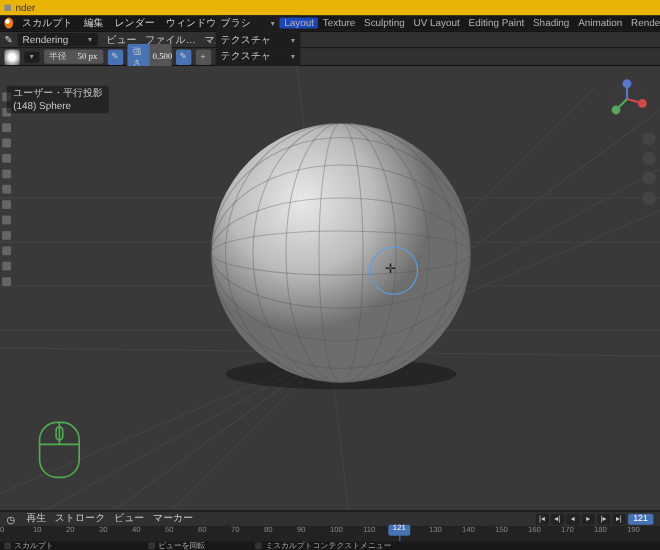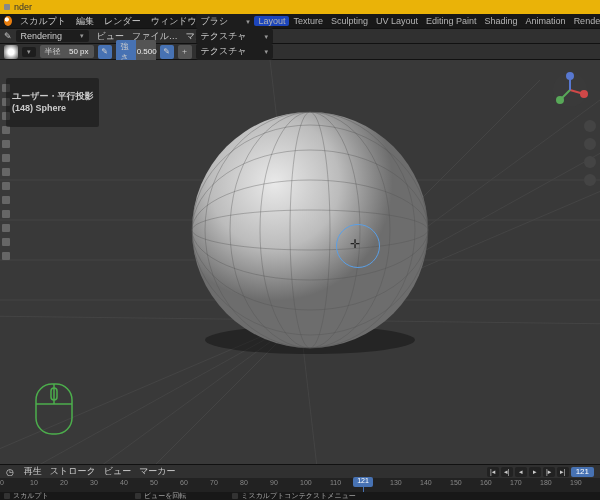--- a/index.html
+++ b/index.html
@@ -10,26 +10,26 @@
 .menubar .blender { width:10px; height:10px; border-radius:50%; background:radial-gradient(circle at 35% 35%, #fff 0 20%, #e87d0d 30% 100%); margin-right:2px; }
 .menubar span { padding:0 4px; white-space:nowrap; }
 .menubar .ws { opacity:.85; }
 .menubar .ws.active { background:#1d4ed8; border-radius:2px; }
 .toolhdr { height:16px; background:#303030; display:flex; align-items:center; padding:0 4px; gap:4px; border-top:1px solid #111; border-bottom:1px solid #111; }
 .pill { background:#1d1d1d; border-radius:2px; padding:1px 5px; display:flex; align-items:center; gap:18px; }
 .chev { font-size:7px; opacity:.7; }
 .tooloptions { height:16px; background:#303030; display:flex; align-items:center; padding:0 4px; gap:4px; border-bottom:1px solid #111; }
 .brushswatch { width:14px; height:14px; background:radial-gradient(circle,#fff 0 30%,#999 70%,#555 100%); border-radius:2px; }
 .numfield { background:#545454; border-radius:2px; padding:1px 5px; display:flex; gap:4px; align-items:center; font-size:8px; }
-.numfield .val { color:#eee; min-width:24px; text-align:right; }
+.numfield .val { color:#eee; min-width:24px; text-align:right;font-family:Liberation Serif, serif; }
 .strengthbar { position:relative; width:40px; }
 .strengthbar .fill { position:absolute; inset:0; width:50%; background:#4772b3; border-radius:2px 0 0 2px; }
 .iconbtn { width:14px; height:14px; background:#545454; border-radius:2px; display:flex; align-items:center; justify-content:center; font-size:8px; }
 .iconbtn.blue { background:#4772b3; }
-.overlay { position:absolute; top:18px; left:6px; background:rgba(24,24,24,.6); border-radius:2px; padding:13px 6px; line-height:1.3;font-weight:bold; }
+.overlay { position:absolute; top:18px; left:6px; background:rgba(24,24,24,.6); border-radius:2px; padding:1px 6px; line-height:1.3; }
 .viewport { position:absolute; top:60px; left:0; right:0; bottom:36px; background:#393939; overflow:hidden; }
 .grid line { stroke:#444; stroke-width:1; }
 .sphere-wrap { position:absolute; left:180px; top:40px; width:260px; height:260px; }
 .cursor-ring { position:absolute; left:336px; top:164px; width:44px; height:44px; border:1px solid #5a9fe6; border-radius:50%; }
 .cursor-cross { position:absolute; color:#222; font-size:12px; left:350px; top:177px; }
 .mousehint { position:absolute; left:30px; bottom:24px; }
 .toolstrip { position:absolute; left:0; top:20px; width:12px; display:flex; flex-direction:column; gap:6px; padding:4px 2px; }
 .toolstrip div { width:8px; height:8px; background:#666; border-radius:1px; }
 .navgizmo { position:absolute; right:10px; top:10px; }
 .navbtns { position:absolute; right:4px; top:60px; display:flex; flex-direction:column; gap:6px; }

